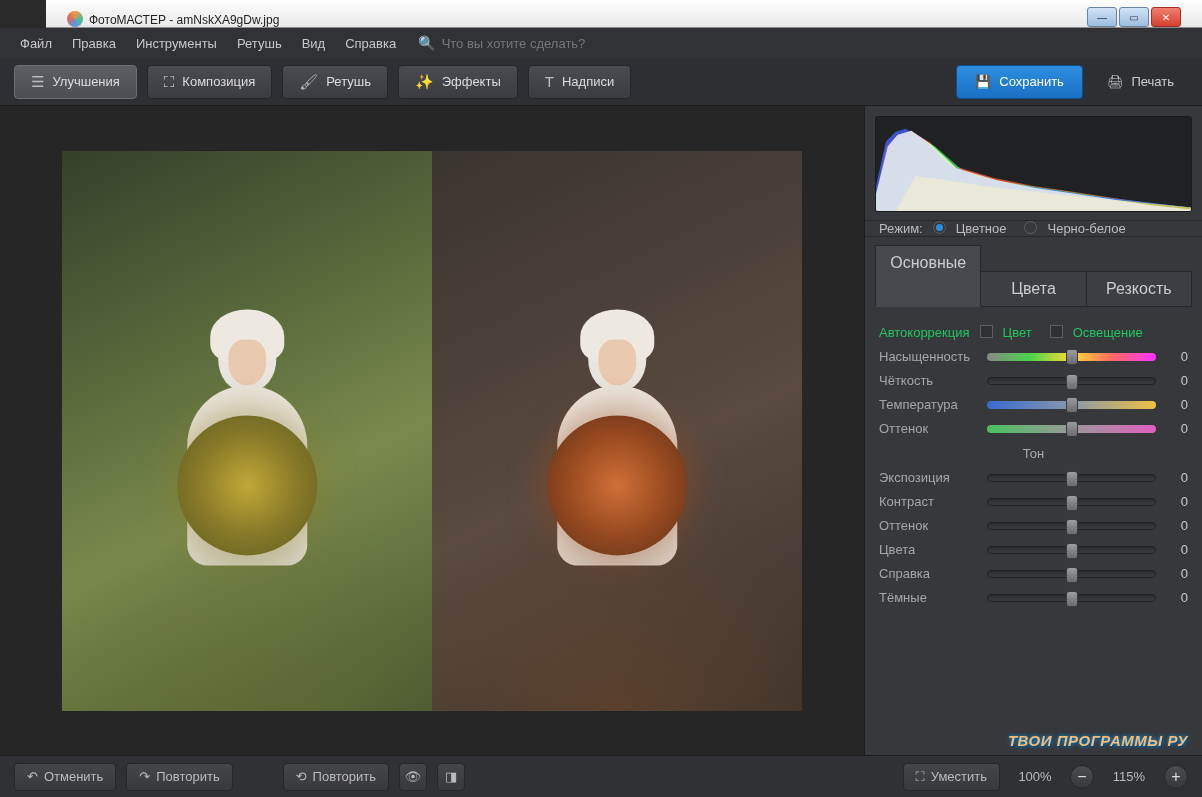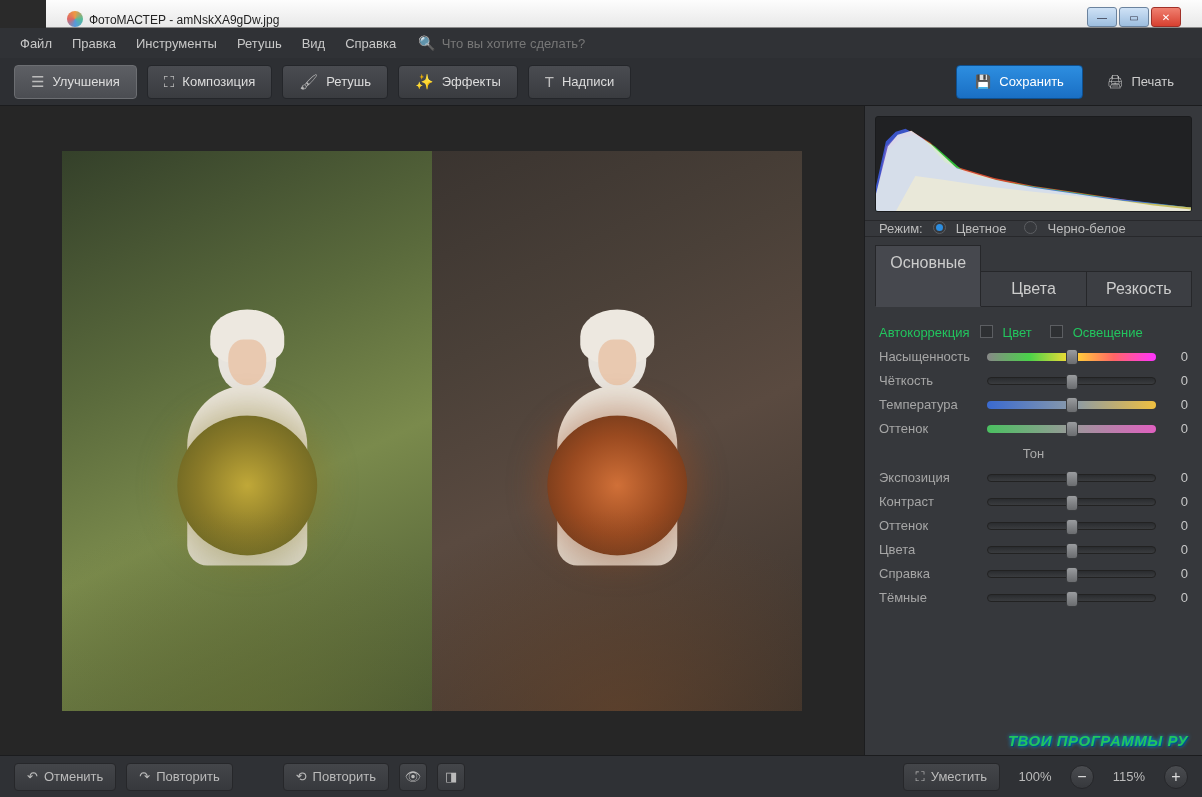--- a/index.html
+++ b/index.html
@@ -63,21 +63,21 @@
 .slider-label { width: 96px; color: #a6a6a6; font-size: 13px; }
 .slider { flex: 1; height: 8px; border-radius: 4px; position: relative; }
 .slider.plain { background: linear-gradient(#2a2c2f,#3a3c3f); border: 1px solid #222; }
 .slider.sat { background: linear-gradient(90deg,#888,#4ad24a,#fd3,#f66,#f3f); }
 .slider.temp { background: linear-gradient(90deg,#3a6ad0,#8899aa,#f0c040); }
 .slider.tint { background: linear-gradient(90deg,#4ac060,#999,#e060c0); }
 .thumb { position: absolute; top: -4px; width: 12px; height: 16px; background: linear-gradient(#9a9c9f,#6a6c6f); border-radius: 3px; border: 1px solid #3a3c3f; left: calc(50% - 6px); }
 .slider-val { width: 20px; text-align: right; color: #c8c8c8; font-size: 13px; }
 .section-title { text-align: center; color: #aaa; font-size: 13px; margin: 10px 0 4px; }
 
-.watermark { margin-top: auto; text-align: right; padding: 10px 14px 6px; font-weight: bold; font-size: 15px; letter-spacing: .5px; color: #22c55e; text-shadow: 0 0 4px #0af, 1px 1px 0 #036; font-style: italic; }
+.watermark { margin-top: auto; text-align: right; padding: 10px 14px 6px; font-weight: bold; font-size: 15px; letter-spacing: .5px; color: #fdba74; text-shadow: 0 0 4px #0af, 1px 1px 0 #036; font-style: italic; }
 
 .status-bar { height: 42px; background: #2f3135; border-top: 1px solid #1b1c1e; display: flex; align-items: center; padding: 0 14px; gap: 10px; color: #bbb; font-size: 13px; }
 .sb-btn { height: 28px; padding: 0 12px; display: flex; align-items: center; gap: 6px; background: linear-gradient(#44464a,#37393d); border: 1px solid #26272a; border-radius: 4px; }
 .sb-ico { width: 28px; height: 28px; display: flex; align-items: center; justify-content: center; background: linear-gradient(#44464a,#37393d); border: 1px solid #26272a; border-radius: 4px; }
 .sb-text { min-width: 50px; text-align: center; }
 .sb-spacer { flex: 1; }
 .round { width: 24px; height: 24px; border-radius: 50%; background: linear-gradient(#4a4c50,#36383c); border: 1px solid #26272a; display:flex; align-items:center; justify-content:center; font-size: 16px; color:#ddd; }
 </style>
 </head>
 <body>

